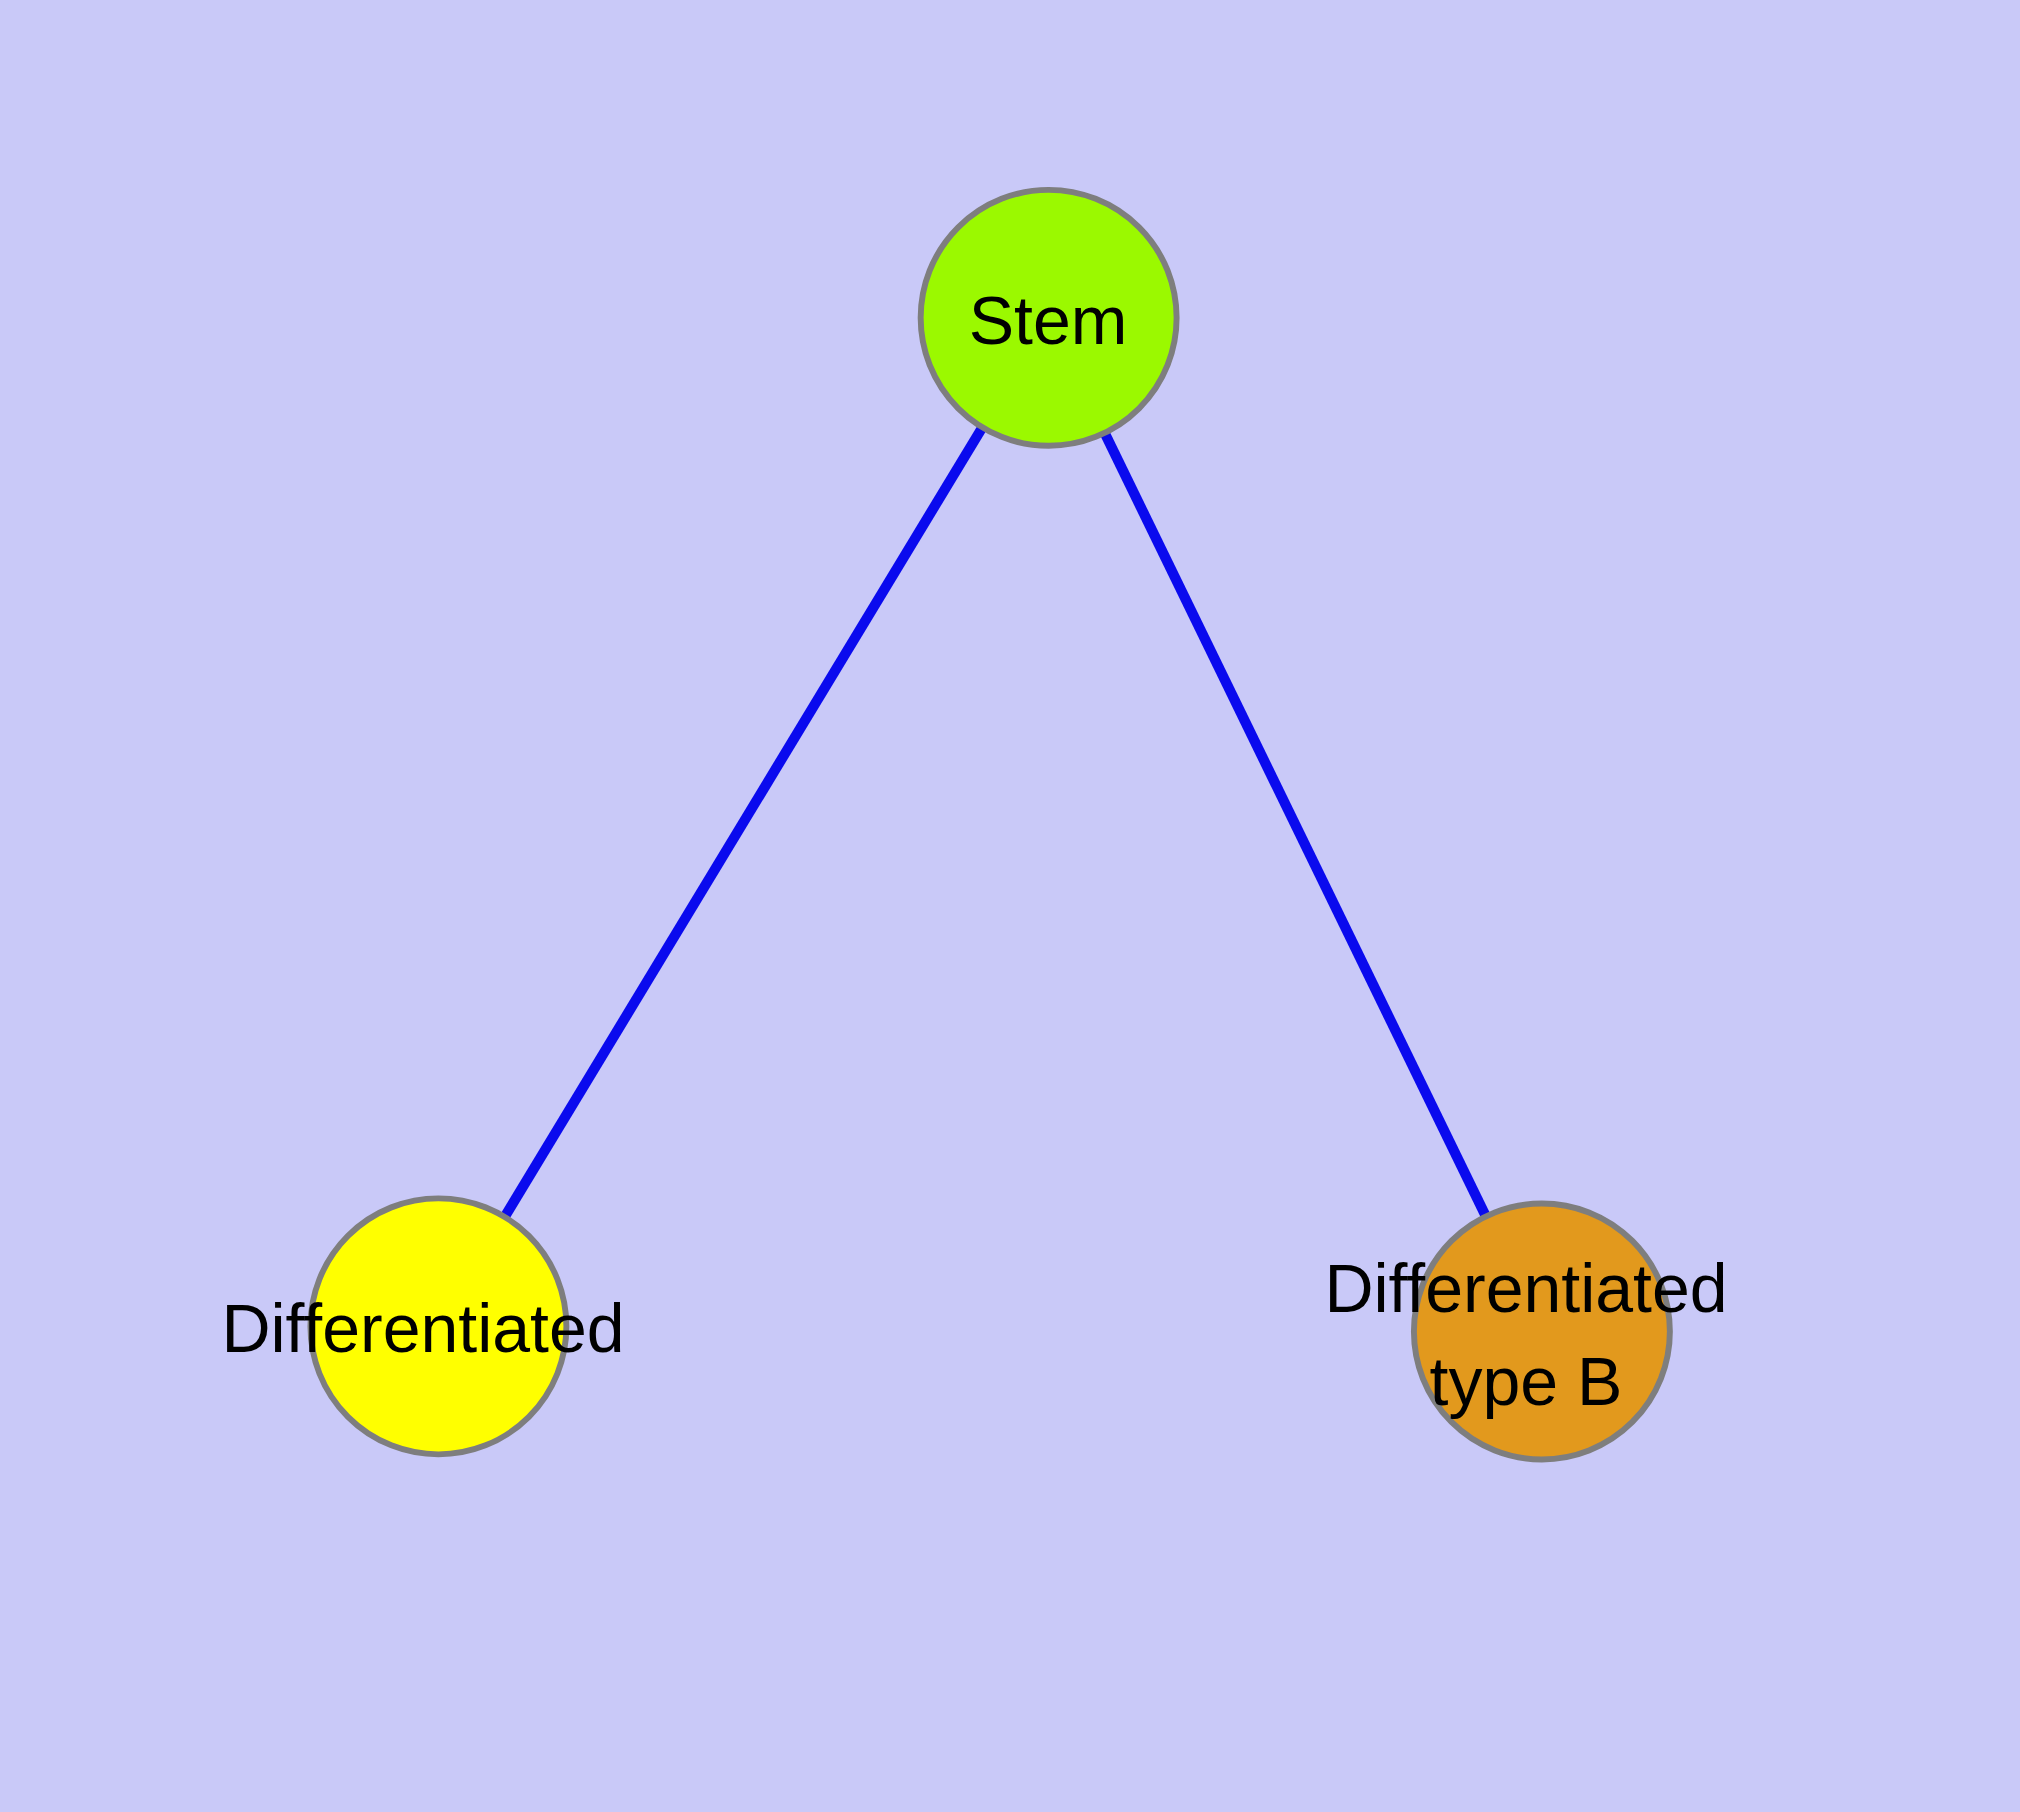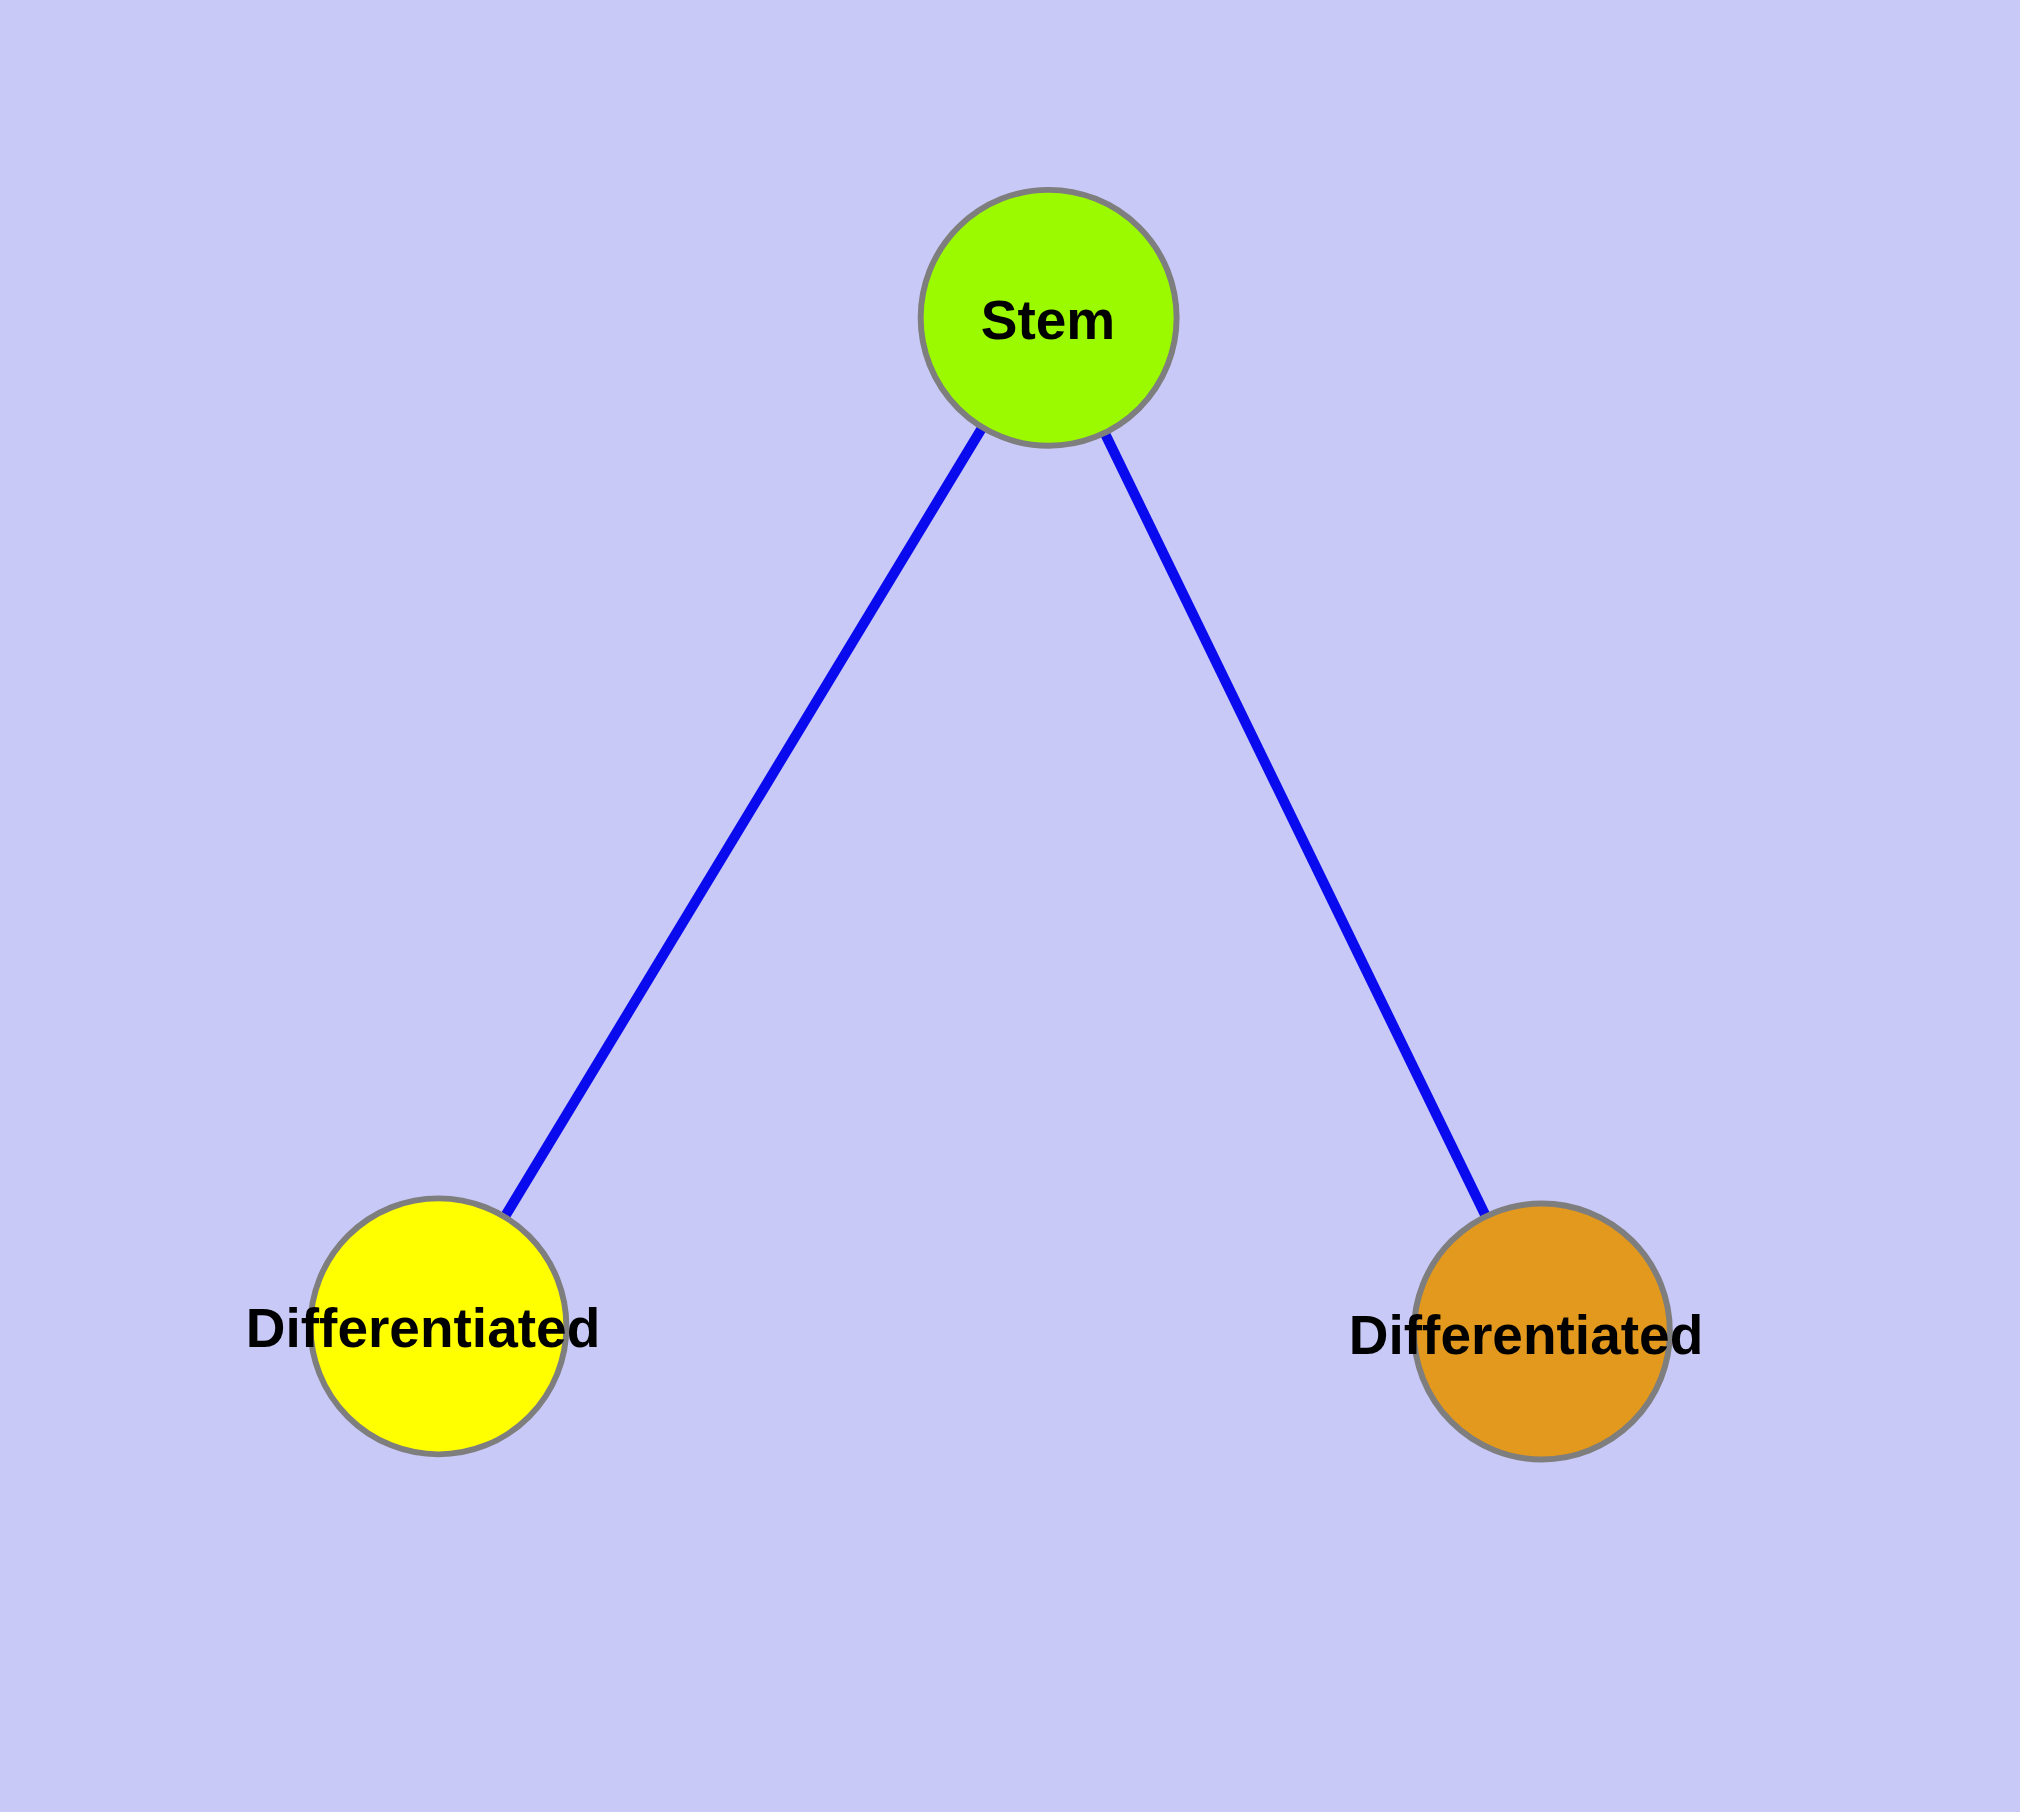--- a/index.html
+++ b/index.html
@@ -28,22 +28,22 @@
     left: 0;
     top: 0;
     width: 100%;
     height: 100%;
     pointer-events: none;
   }
   .node-label {
     position: absolute;
     transform: translate(-50%, -50%);
     text-align: center;
-    font-weight: bold;
-    font-size: 55px;
+    font-weight: normal;
+    font-size: 68px;
     line-height: 93px;
     color: #000000;
     white-space: nowrap;
   }
 </style>
 </head>
 <body>
 
 <div class="stage">
   <svg id="graph-svg" xmlns="http://www.w3.org/2000/svg" viewBox="0 0 2384 2138">
@@ -55,16 +55,17 @@
     </svg>
   <div id="labels">
       <div class="node-label" style="left: 1048px; top: 320px;">
         <div>Stem</div>
       </div>
       <div class="node-label" style="left: 423px; top: 1328px;">
         <div>Differentiated</div>
       </div>
       <div class="node-label" style="left: 1526px; top: 1335px;">
         <div>Differentiated</div>
+        <div>type B</div>
       </div>
     </div>
 </div>
 
 
 </body></html>

